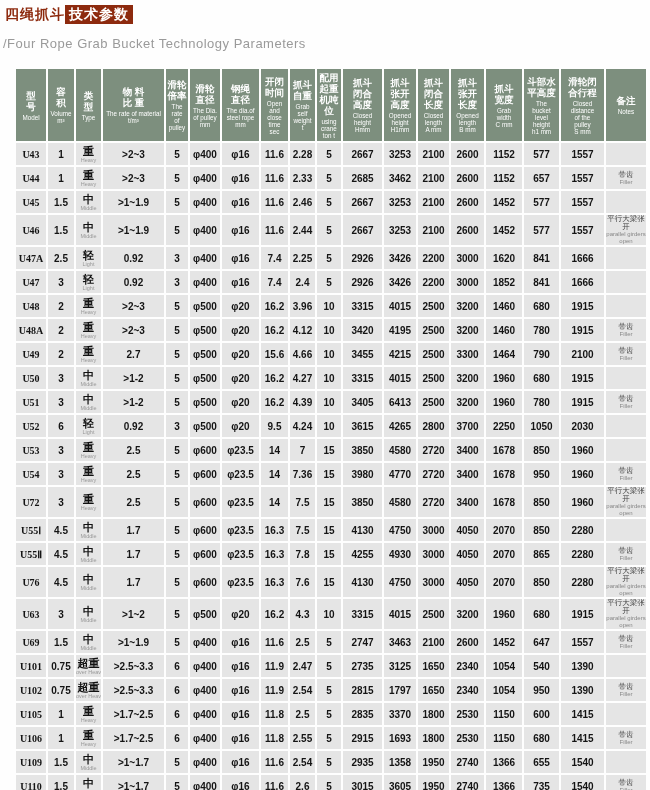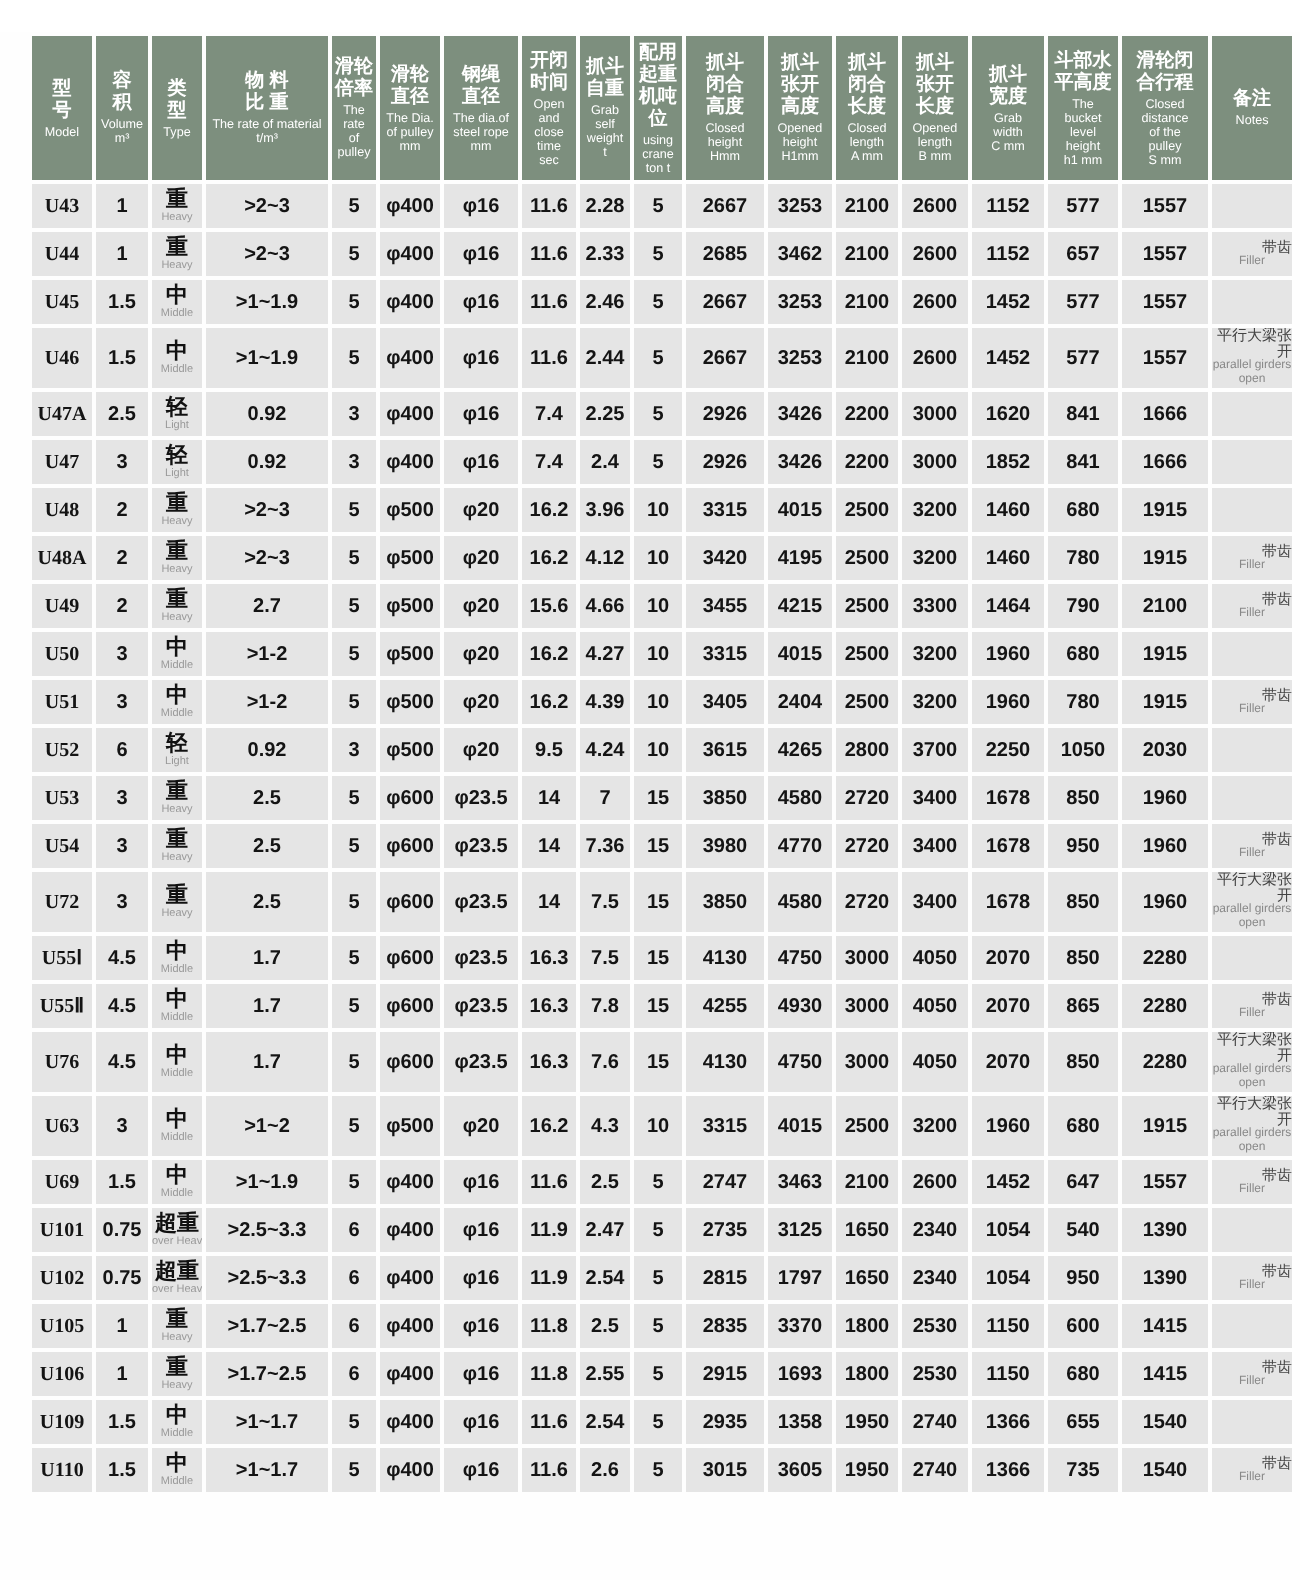--- a/index.html
+++ b/index.html
@@ -34,28 +34,32 @@
   th .h-en { font-size:6.3px; line-height:7px; font-weight:normal; white-space:pre-line; margin-top:2px; transform-origin:center top; }
   td {
     background:#e5e5e5; color:#141414;
     text-align:center; vertical-align:middle;
     height:22px; font-size:10px; font-weight:bold;
     overflow:hidden; white-space:nowrap;
   }
   td.c-model { font-size:10px; letter-spacing:0;font-family:Liberation Serif, serif; }
   td .type-zh { font-size:11px; line-height:11px; font-weight:bold; color:#111; }
   td .type-en { font-size:5.5px; line-height:6px; font-weight:normal; color:#999; }
-  td .note-zh { font-size:7.5px; line-height:8px; font-weight:normal; color:#444;text-align:right; }
+  td .note-zh { font-size:7.5px; line-height:8px; font-weight:normal; color:#444; }
   td .note-en { font-size:6px; line-height:7px; font-weight:normal; color:#888; white-space:normal; }
   td.c-note { white-space:normal; }
 </style>
 </head>
 <body>
 
 <div class="page">
+  <div class="title-bar">
+    <span class="title-plain">四绳抓斗</span><span class="title-highlight">技术参数</span>
+  </div>
+  <div class="subtitle">/Four Rope Grab Bucket Technology Parameters</div>
 
   <table class="params">
     <colgroup>
       <col style="width:30px">
         <col style="width:26px">
         <col style="width:25px">
         <col style="width:61px">
       <col style="width:22px">
         <col style="width:30px">
         <col style="width:37px">
@@ -452,21 +456,21 @@
             <div class="type-en">Middle</div>
           </td>
           <td>&gt;1-2</td>
           <td>5</td>
           <td>φ500</td>
           <td>φ20</td>
           <td>16.2</td>
           <td>4.39</td>
           <td>10</td>
           <td>3405</td>
-          <td>2404</td>
+          <td>6413</td>
           <td>2500</td>
           <td>3200</td>
           <td>1960</td>
           <td>780</td>
           <td>1915</td>
           <td class="c-note">
             <div class="note-zh">带齿</div>
             <div class="note-en">Filler</div>
           </td>
         </tr>

